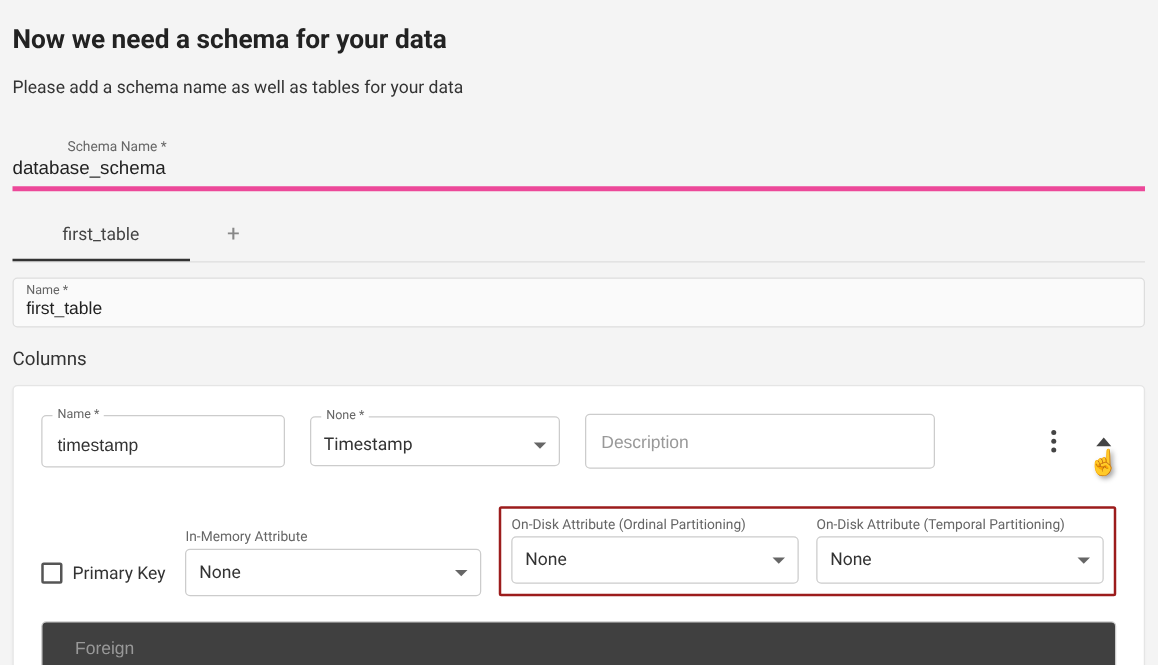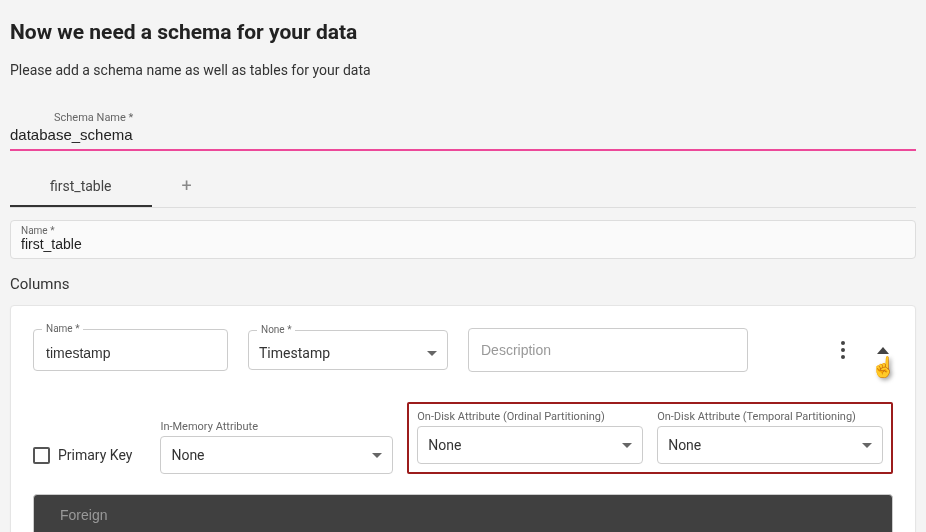--- a/index.html
+++ b/index.html
@@ -29,21 +29,21 @@
     font-size: 11px;
     color: #666;
     margin-left: 44px;
   }
   .schema-name-wrap {
     margin-bottom: 0;
   }
   .schema-name-input {
     width: 100%;
     border: none;
-    border-bottom: 2px solid #ec4899;
+    border-bottom: 4px solid #ec4899;
     background: transparent;
     font-size: 15px;
     padding: 2px 0 6px 0;
     outline: none;
     color: #222;
   }
   .tabs {
     display: flex;
     align-items: center;
     margin-top: 14px;
@@ -177,23 +177,24 @@
     filter: drop-shadow(2px 2px 2px rgba(0,0,0,0.35));
   }
   .row2 {
     display: flex;
     align-items: flex-end;
     gap: 14px;
     margin-top: 30px;
   }
   .pk-wrap {
     display: flex;
+    align-items: center;
     gap: 8px;
     padding-bottom: 10px;
-    margin-right: 14px;
+    margin-right: 2px;
   }
   .checkbox {
     width: 17px; height: 17px;
     border: 2px solid #555;
     border-radius: 2px;
     cursor: pointer;
   }
   .pk-label { font-size: 14px; color: #333; }
   .attr-block { flex: 1 1 0; min-width: 0; }
   .attr-label { font-size: 11px; color: #666; margin-bottom: 3px; white-space: nowrap; overflow: hidden; text-overflow: ellipsis; }

